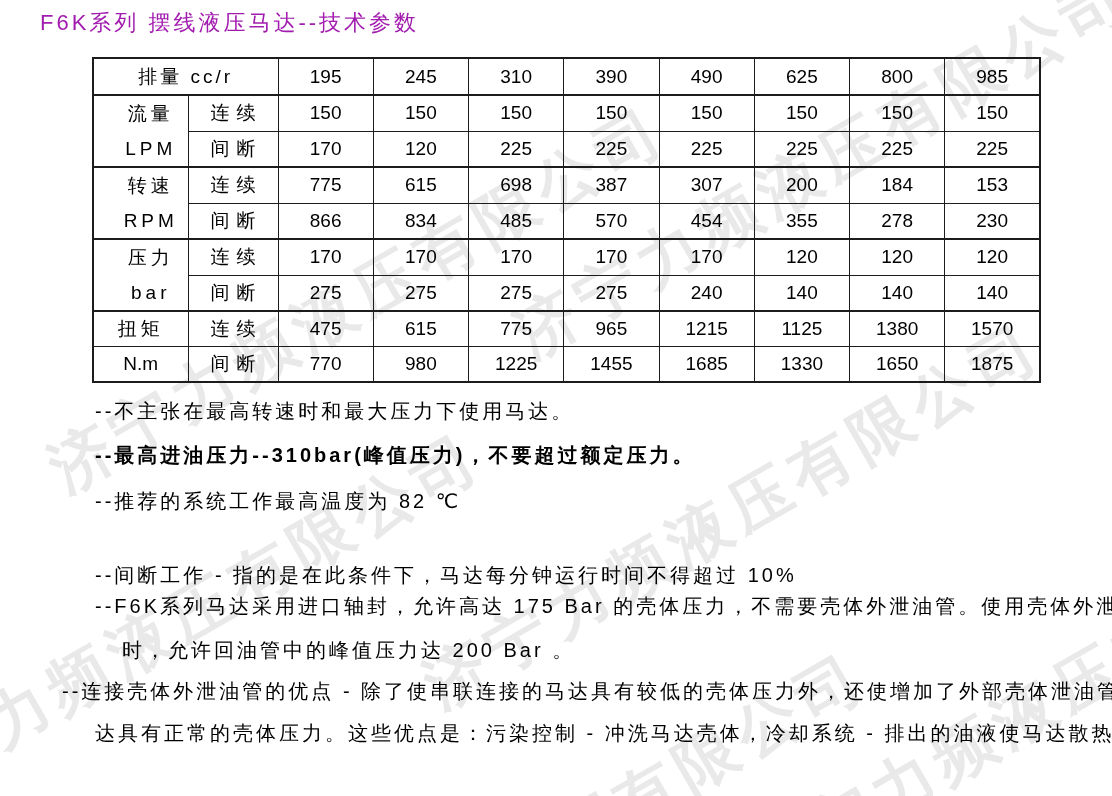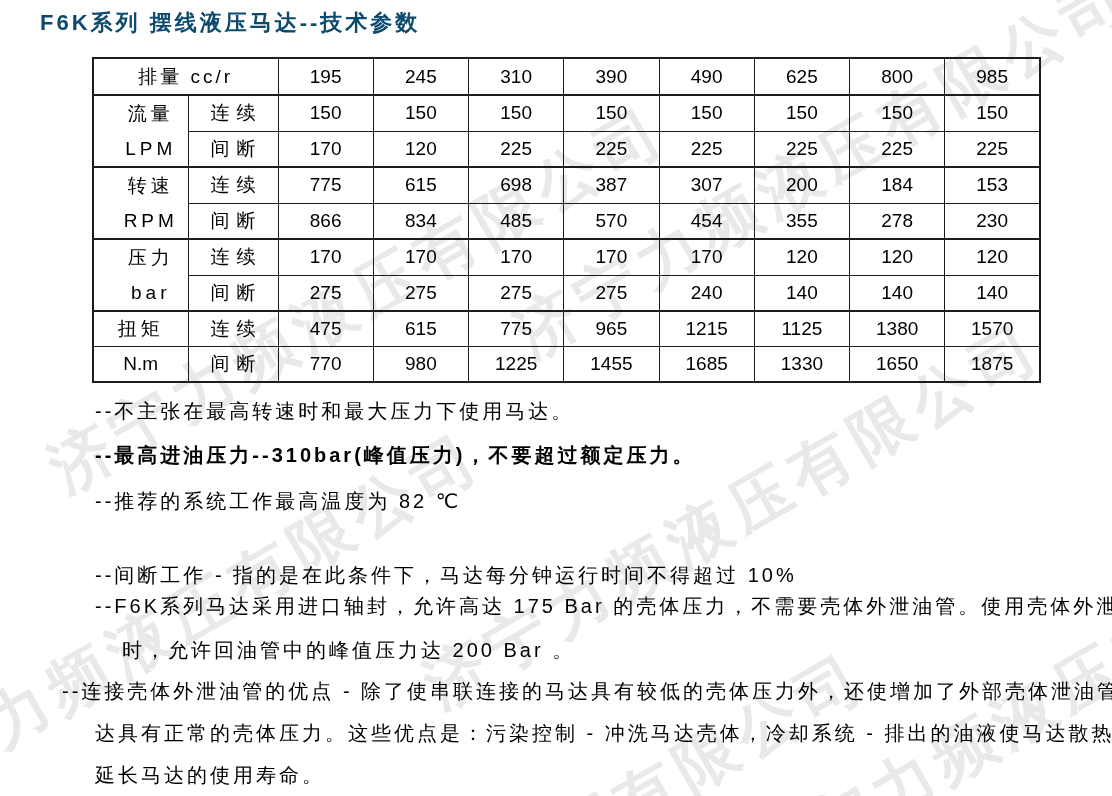--- a/index.html
+++ b/index.html
@@ -17,21 +17,21 @@
   .wm1 { left:520px; top:298px; }
   .wm2 { left:55px;  top:432px; }
   .wm3 { left:430px; top:648px; }
   .wm4 { left:755px; top:828px; }
   .wm5 { left:-130px;top:758px; }
   .wm6 { left:255px; top:978px; }
 
   
   .title {
     position:absolute; z-index:1; left:40px; top:8px;
-    font-size:22px; font-weight:bold; letter-spacing:3px; color:#0c4a6e;
+    font-size:22px; font-weight:normal; letter-spacing:3px; color:#a21caf;
   }
 
   
   table.spec {
     position:absolute; z-index:1; left:92px; top:57px;
     width:947px; border-collapse:collapse; table-layout:fixed;
     background:transparent; border:2px solid #1c1c1c;
   }
   table.spec td {
     border:1px solid #1c1c1c; text-align:center; vertical-align:middle;
@@ -211,15 +211,14 @@
     </table>
 
   <div class="note n0">--不主张在最高转速时和最大压力下使用马达。</div>
   <div class="note n1">--最高进油压力--310bar(峰值压力)，不要超过额定压力。</div>
   <div class="note n3">--推荐的系统工作最高温度为 82 ℃</div>
   <div class="note n4">--间断工作 - 指的是在此条件下，马达每分钟运行时间不得超过 10%</div>
   <div class="note n5">--F6K系列马达采用进口轴封，允许高达 175 Bar 的壳体压力，不需要壳体外泄油管。使用壳体外泄漏管</div>
   <div class="note n6">时，允许回油管中的峰值压力达 200 Bar 。</div>
   <div class="note n8">达具有正常的壳体压力。这些优点是：污染控制 - 冲洗马达壳体，冷却系统 - 排出的油液使马达散热，</div>
   <div class="note n7">--连接壳体外泄油管的优点 - 除了使串联连接的马达具有较低的壳体压力外，还使增加了外部壳体泄油管的马</div>
-  <div class="note n9">延长马达的使用寿命。</div>
 
 </div>
 
 </body></html>

